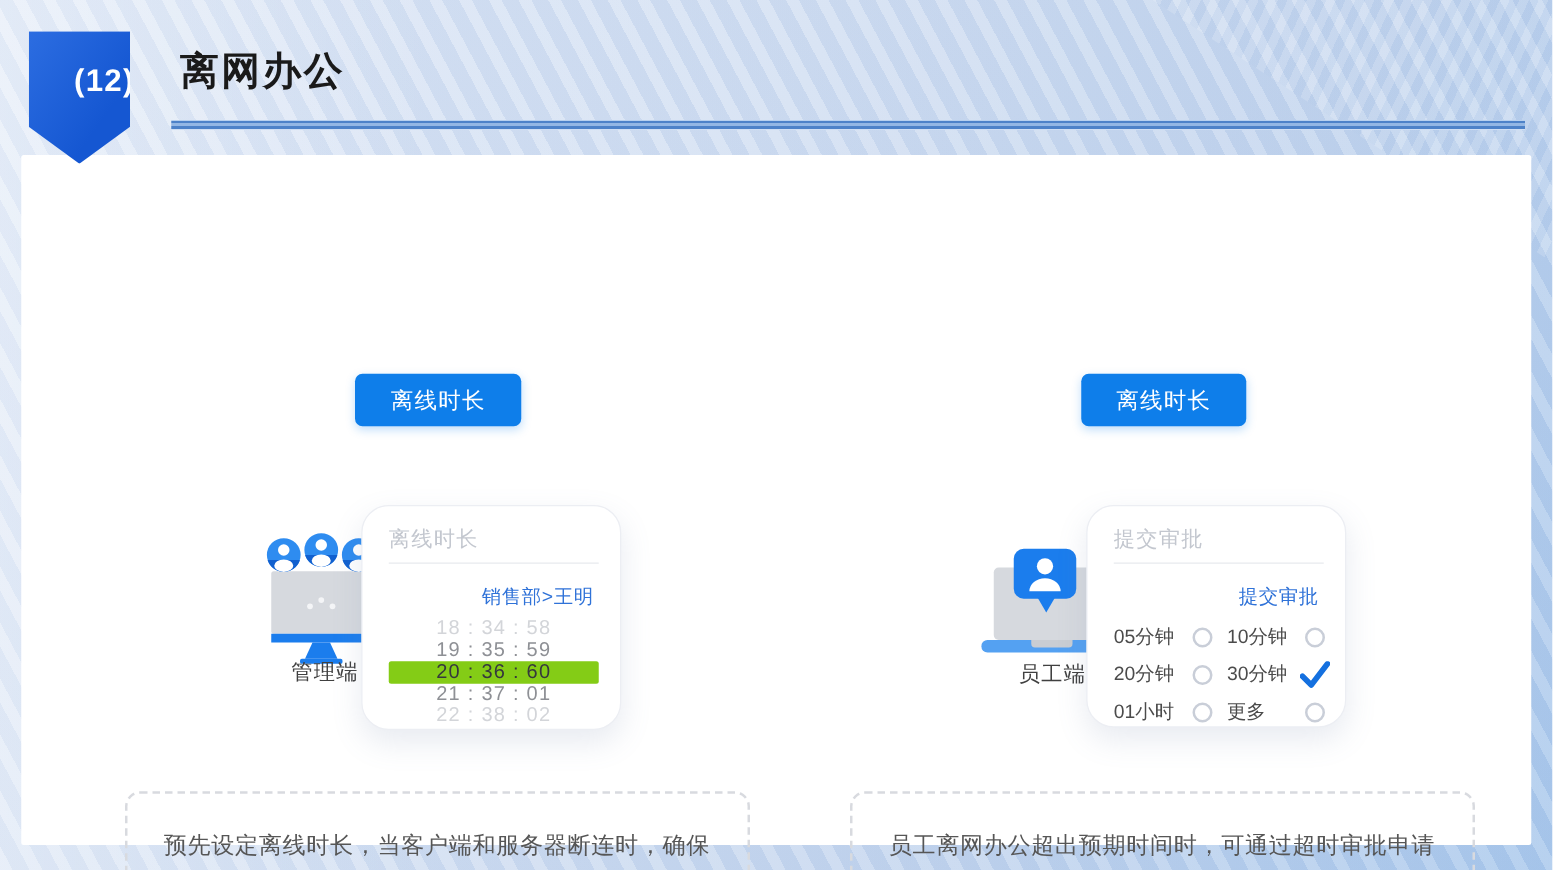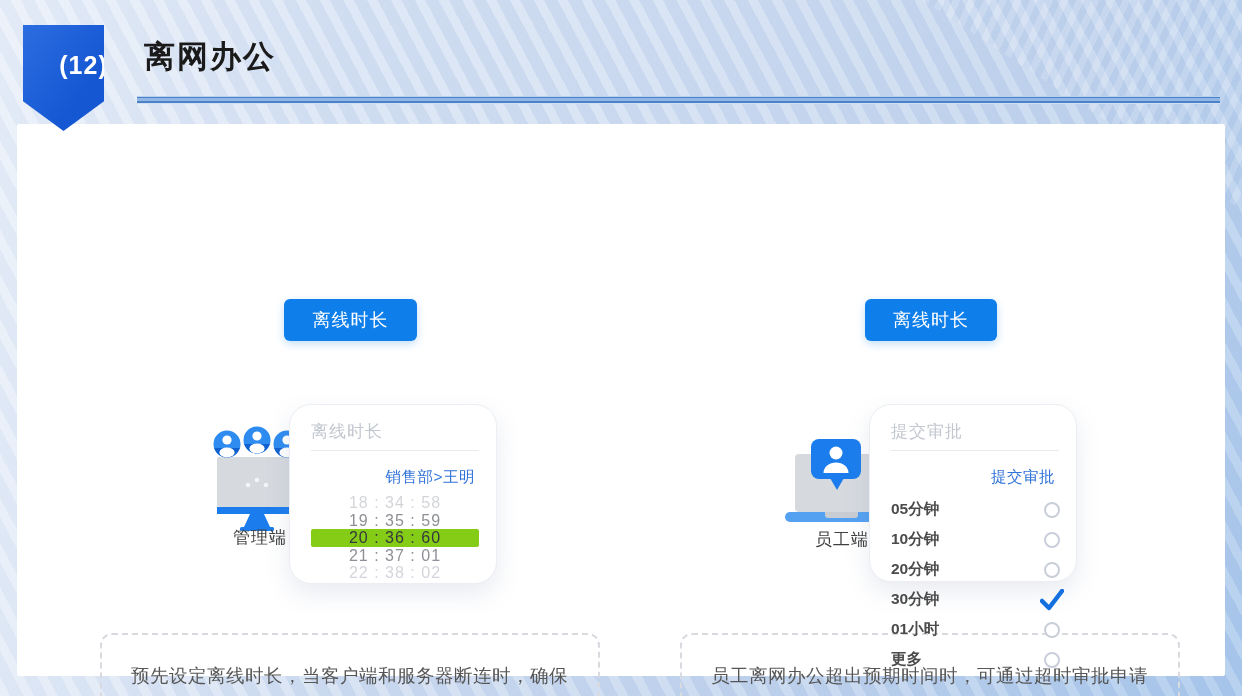--- a/index.html
+++ b/index.html
@@ -121,24 +121,23 @@
     font-size: 16px; letter-spacing: 1px;
     color: #8e9095;
   }
   .time-row:nth-child(1), .time-row:nth-child(5) { color: #d3d5d9; }
   .time-row.selected {
     background: #84cc16; color: #35383d; border-radius: 2px;
   }
 
   .options {
     display: grid;
-    grid-template-columns: 1fr;
+    grid-template-columns: 1fr 1fr;
     gap: 11px 12px;
     margin: 12px 16px 0 21px;
-    font-weight: bold;
   }
   .option {
     display: flex; align-items: center; justify-content: space-between;
     height: 19px; cursor: pointer;
   }
   .opt-label { font-size: 15.5px; color: #4b4b4b; }
   .radio {
     width: 16px; height: 16px;
     border: 2px solid #c9ced8; border-radius: 50%;
     background: #ffffff;

